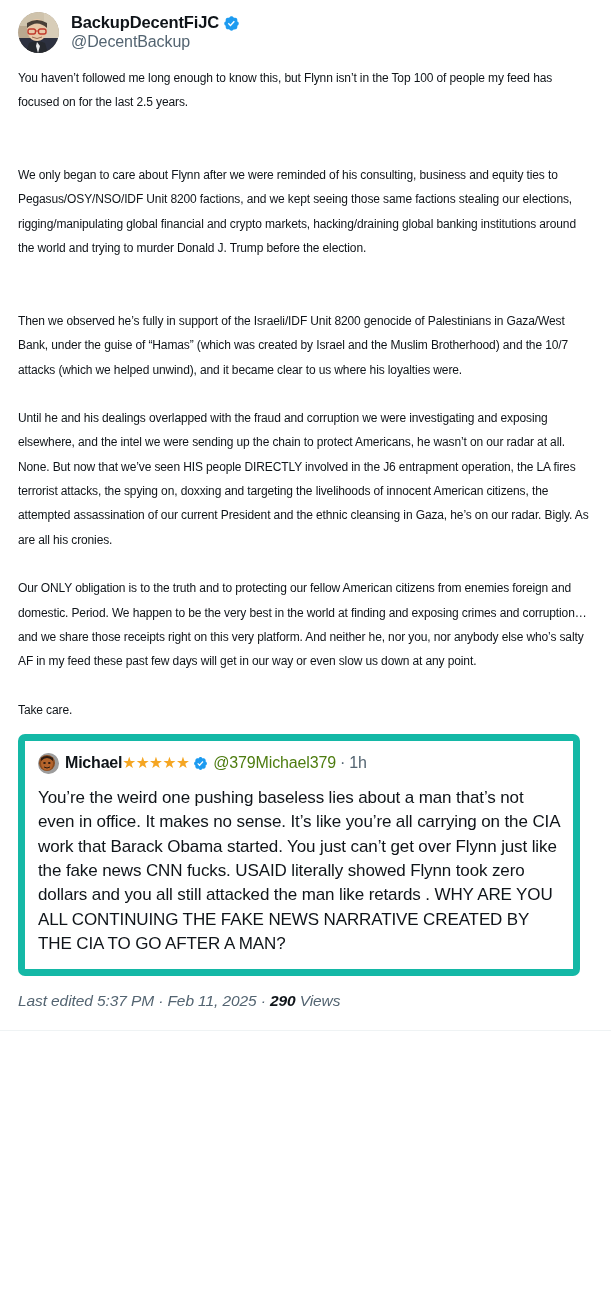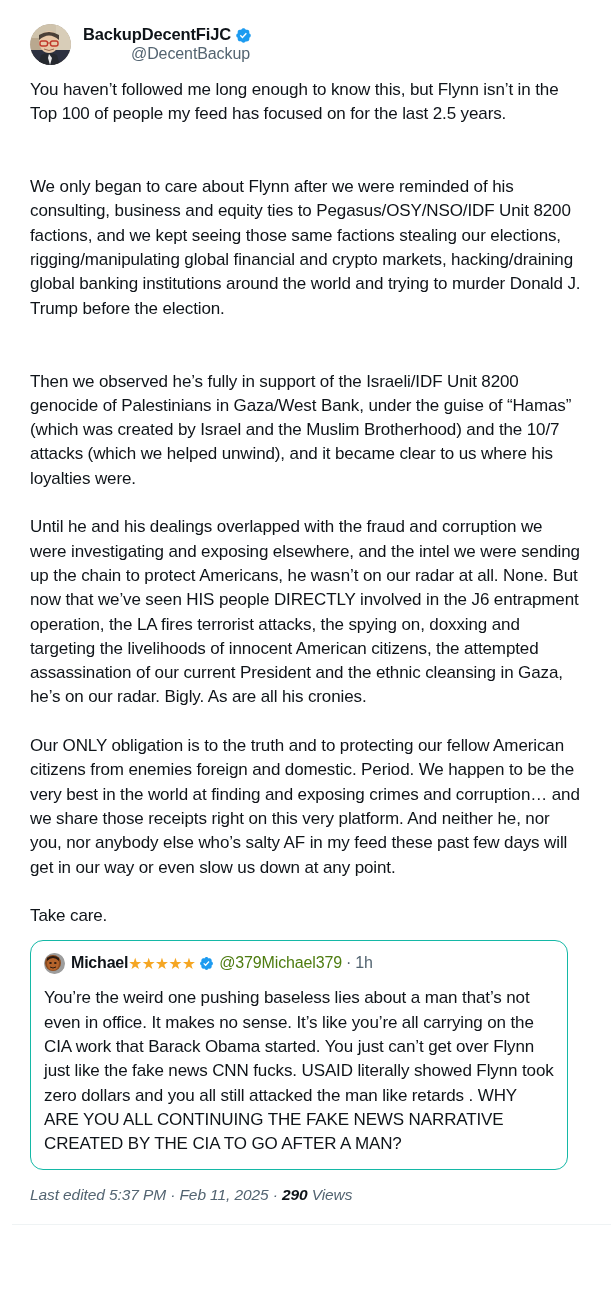--- a/index.html
+++ b/index.html
@@ -11,21 +11,21 @@
   body {
     width: 611px;
     min-height: 1309px;
     font-family: "Liberation Sans", sans-serif;
     color: #0f1419;
     -webkit-font-smoothing: antialiased;
   }
 
   .tweet {
     width: 611px;
-    padding: 12px;
+    padding: 0;
     position: relative;
   }
 
   
   .tweet-header {
     display: flex;
     align-items: center;
     padding: 9px 18px 0 18px;
     height: 56px;
   }
@@ -56,53 +56,52 @@
     font-size: 16.5px;
     font-weight: bold;
     color: #0f1419;
     letter-spacing: -0.15px;
   }
   .handle {
     font-size: 16px;
     color: #536471;
     margin-top: 1px;
     letter-spacing: -0.1px;
-    margin-left: 48px;
   }
   .verified-badge {
     width: 17px;
     height: 17px;
     display: inline-block;
     flex: 0 0 17px;
     position: relative;
     top: 1px;
   }
   .verified-badge svg { display:block; width:100%; height:100%; }
 
   
   .tweet-body {
     padding: 10px 18px 0 18px;
-    font-size: 17px;
+    font-size: 12px;
     line-height: 24.3px;
     color: #0f1419;
     letter-spacing: -0.12px;
   }
   .tweet-body p {
     margin: 0;
     white-space: pre-wrap;
   }
   .tweet-body p.spacer { height: 24.3px; }
 
   
   .quote-wrap {
     padding: 12px 31px 0 18px;
   }
   .quote-card {
-    border: 1px solid #14b8a6;
-    border-radius: 13px;
+    border: 7px solid #14b8a6;
+    border-radius: 7px;
     padding: 11px 13px 13px 13px;
     background: #ffffff;
   }
   .quote-header {
     display: flex;
     align-items: center;
     gap: 0;
     height: 22px;
   }
   .quote-avatar {

